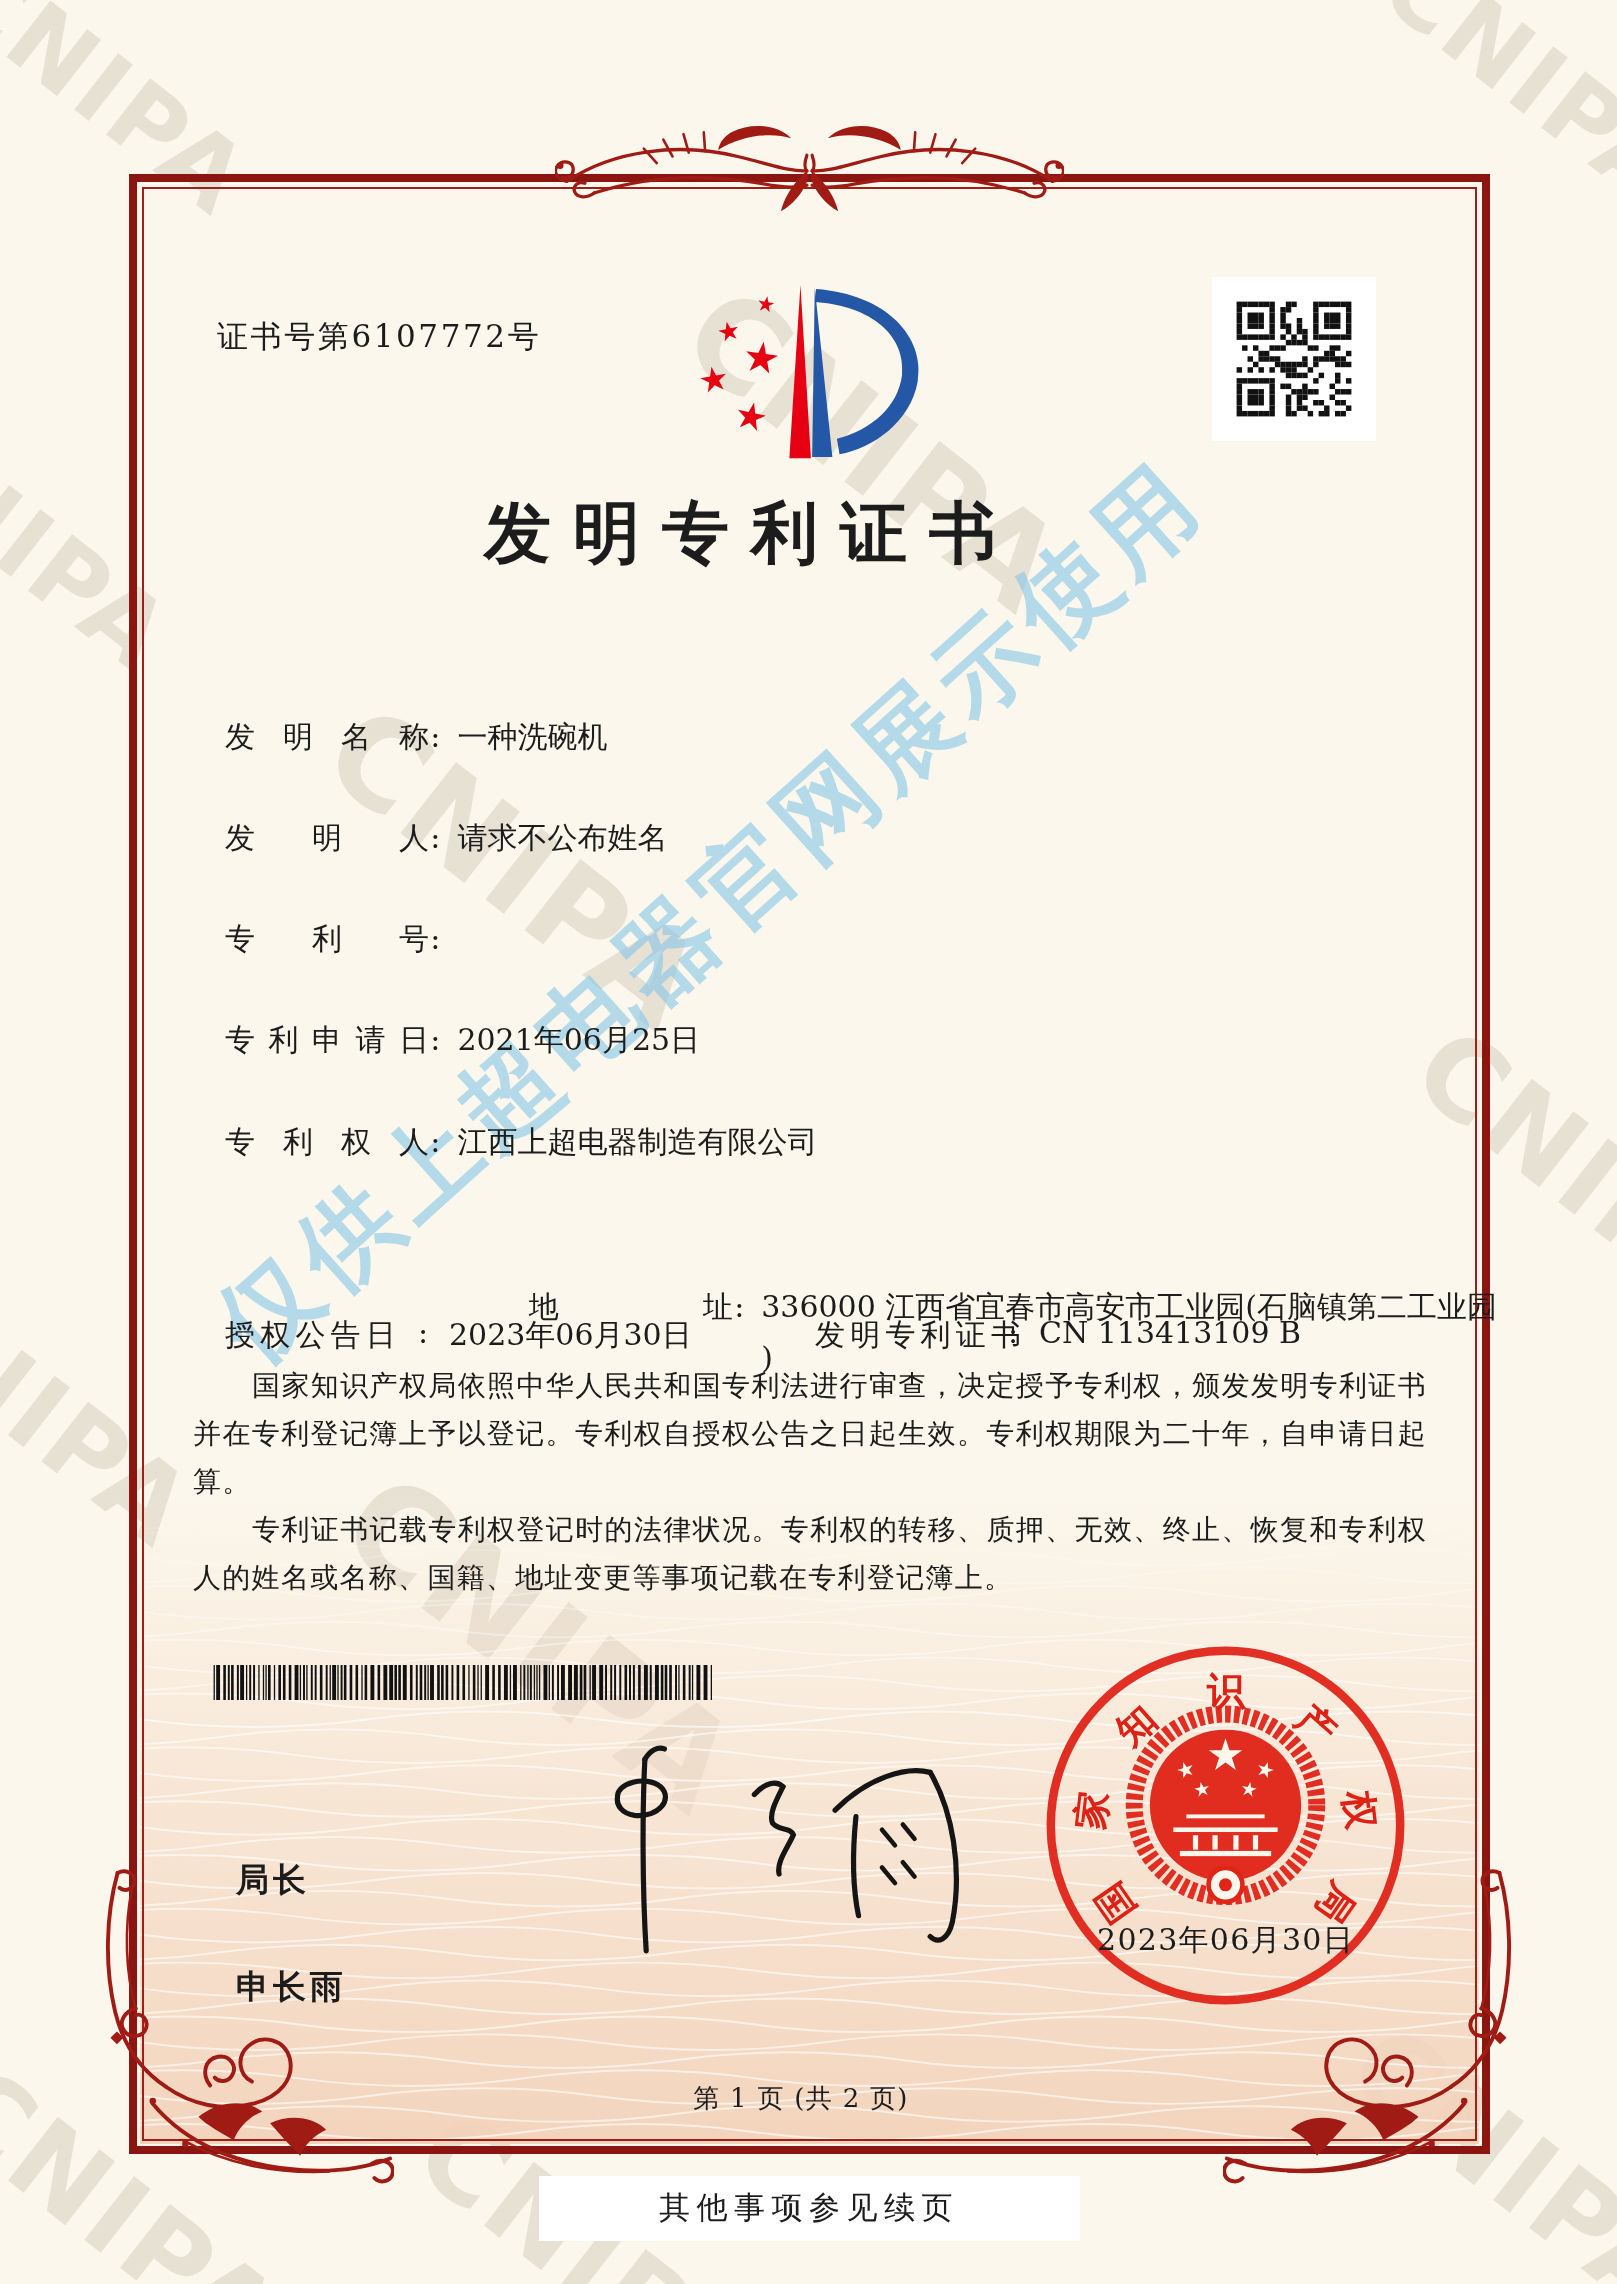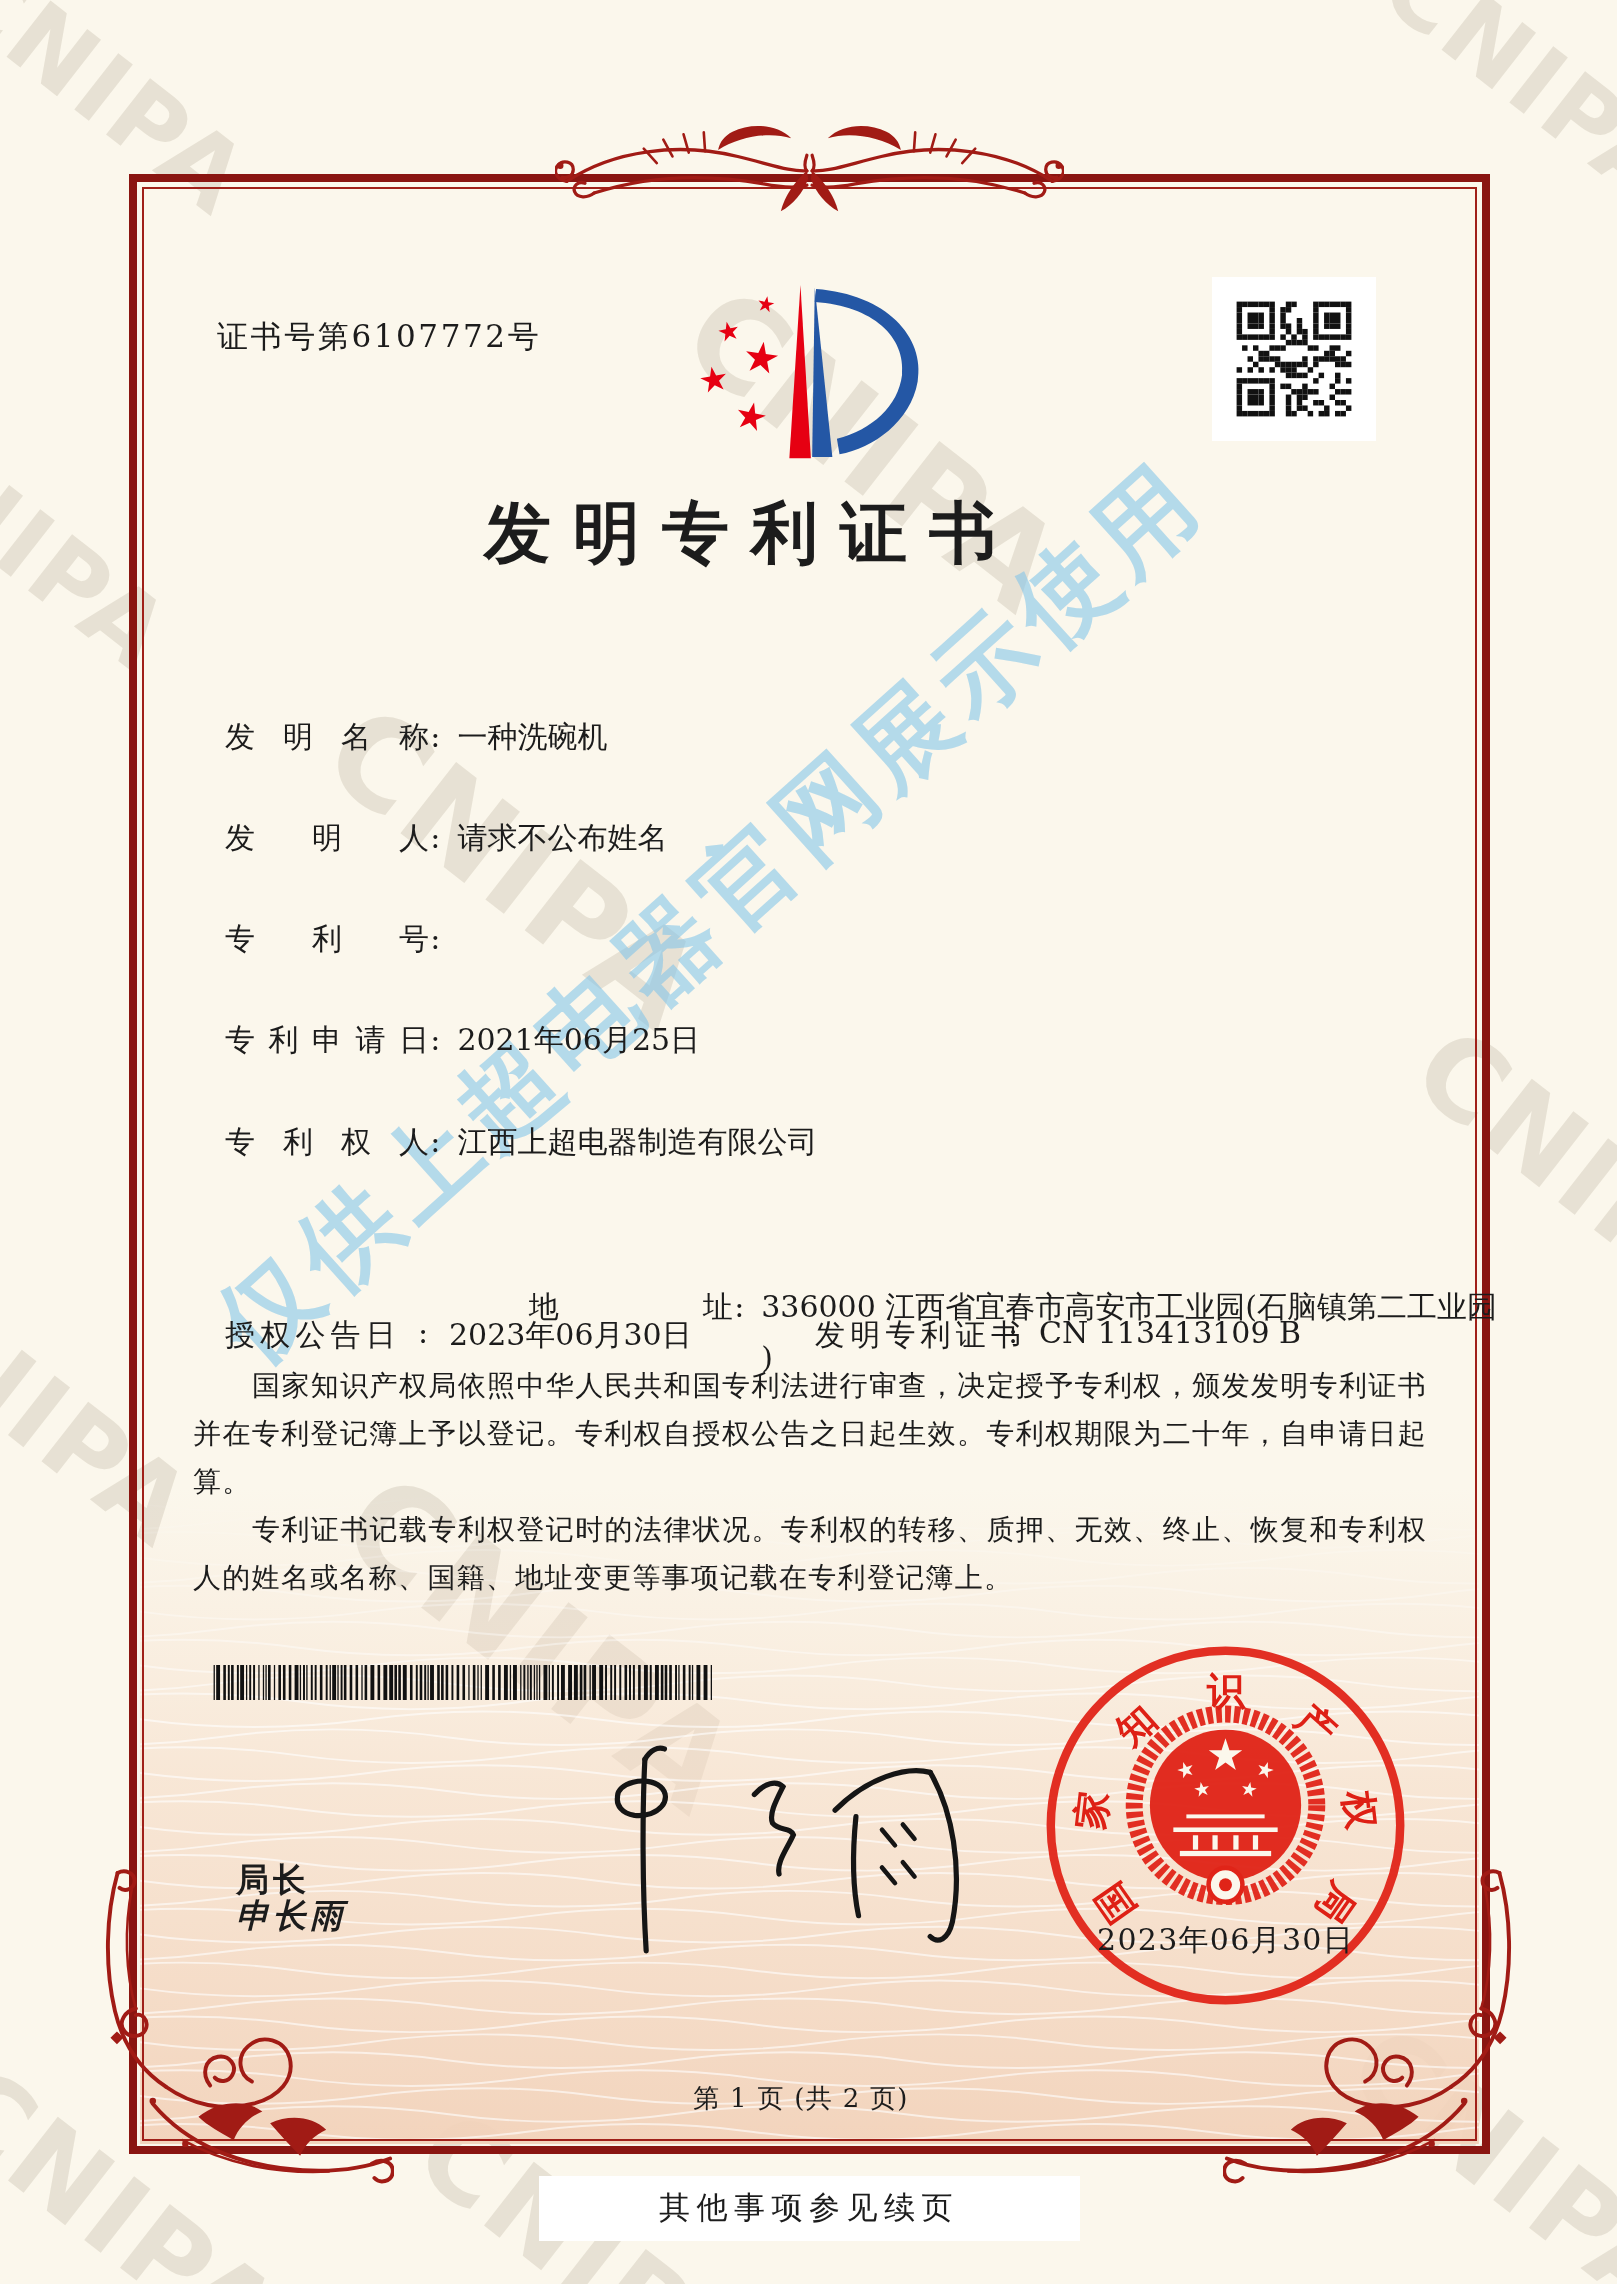--- a/index.html
+++ b/index.html
@@ -79,21 +79,21 @@
     left:193px; top:1362px; width:1234px; font-size:28px; line-height:48px;
     letter-spacing:1.3px; text-align:justify;
   }
   #bodyText p{margin:0; text-indent:59px;}
   #barcode{left:212px; top:1665px;}
   #officerTitle,#officerName{
     left:236px; font-size:33px; font-weight:bold;
     font-family:"DejaVu Sans","Liberation Sans",sans-serif; letter-spacing:3.9px;
   }
   #officerTitle{top:1858px;}
-  #officerName{top:1894px;font-style:italic;}
+  #officerName{top:1965px;}
   #signature{left:561px; top:1732px; z-index:7;}
   
   #seal{left:1041px; top:1641px; width:369px; height:369px; z-index:7;}
   #sealChars span{
     position:absolute; width:42px; height:42px; font-size:38px; line-height:42px;
     text-align:center; color:#de2015; font-weight:bold;
   }
   #sealDate{
     position:absolute; left:0; top:279px; width:369px; text-align:center;
     font-size:30px; letter-spacing:1.3px; color:#1c1c1c;

